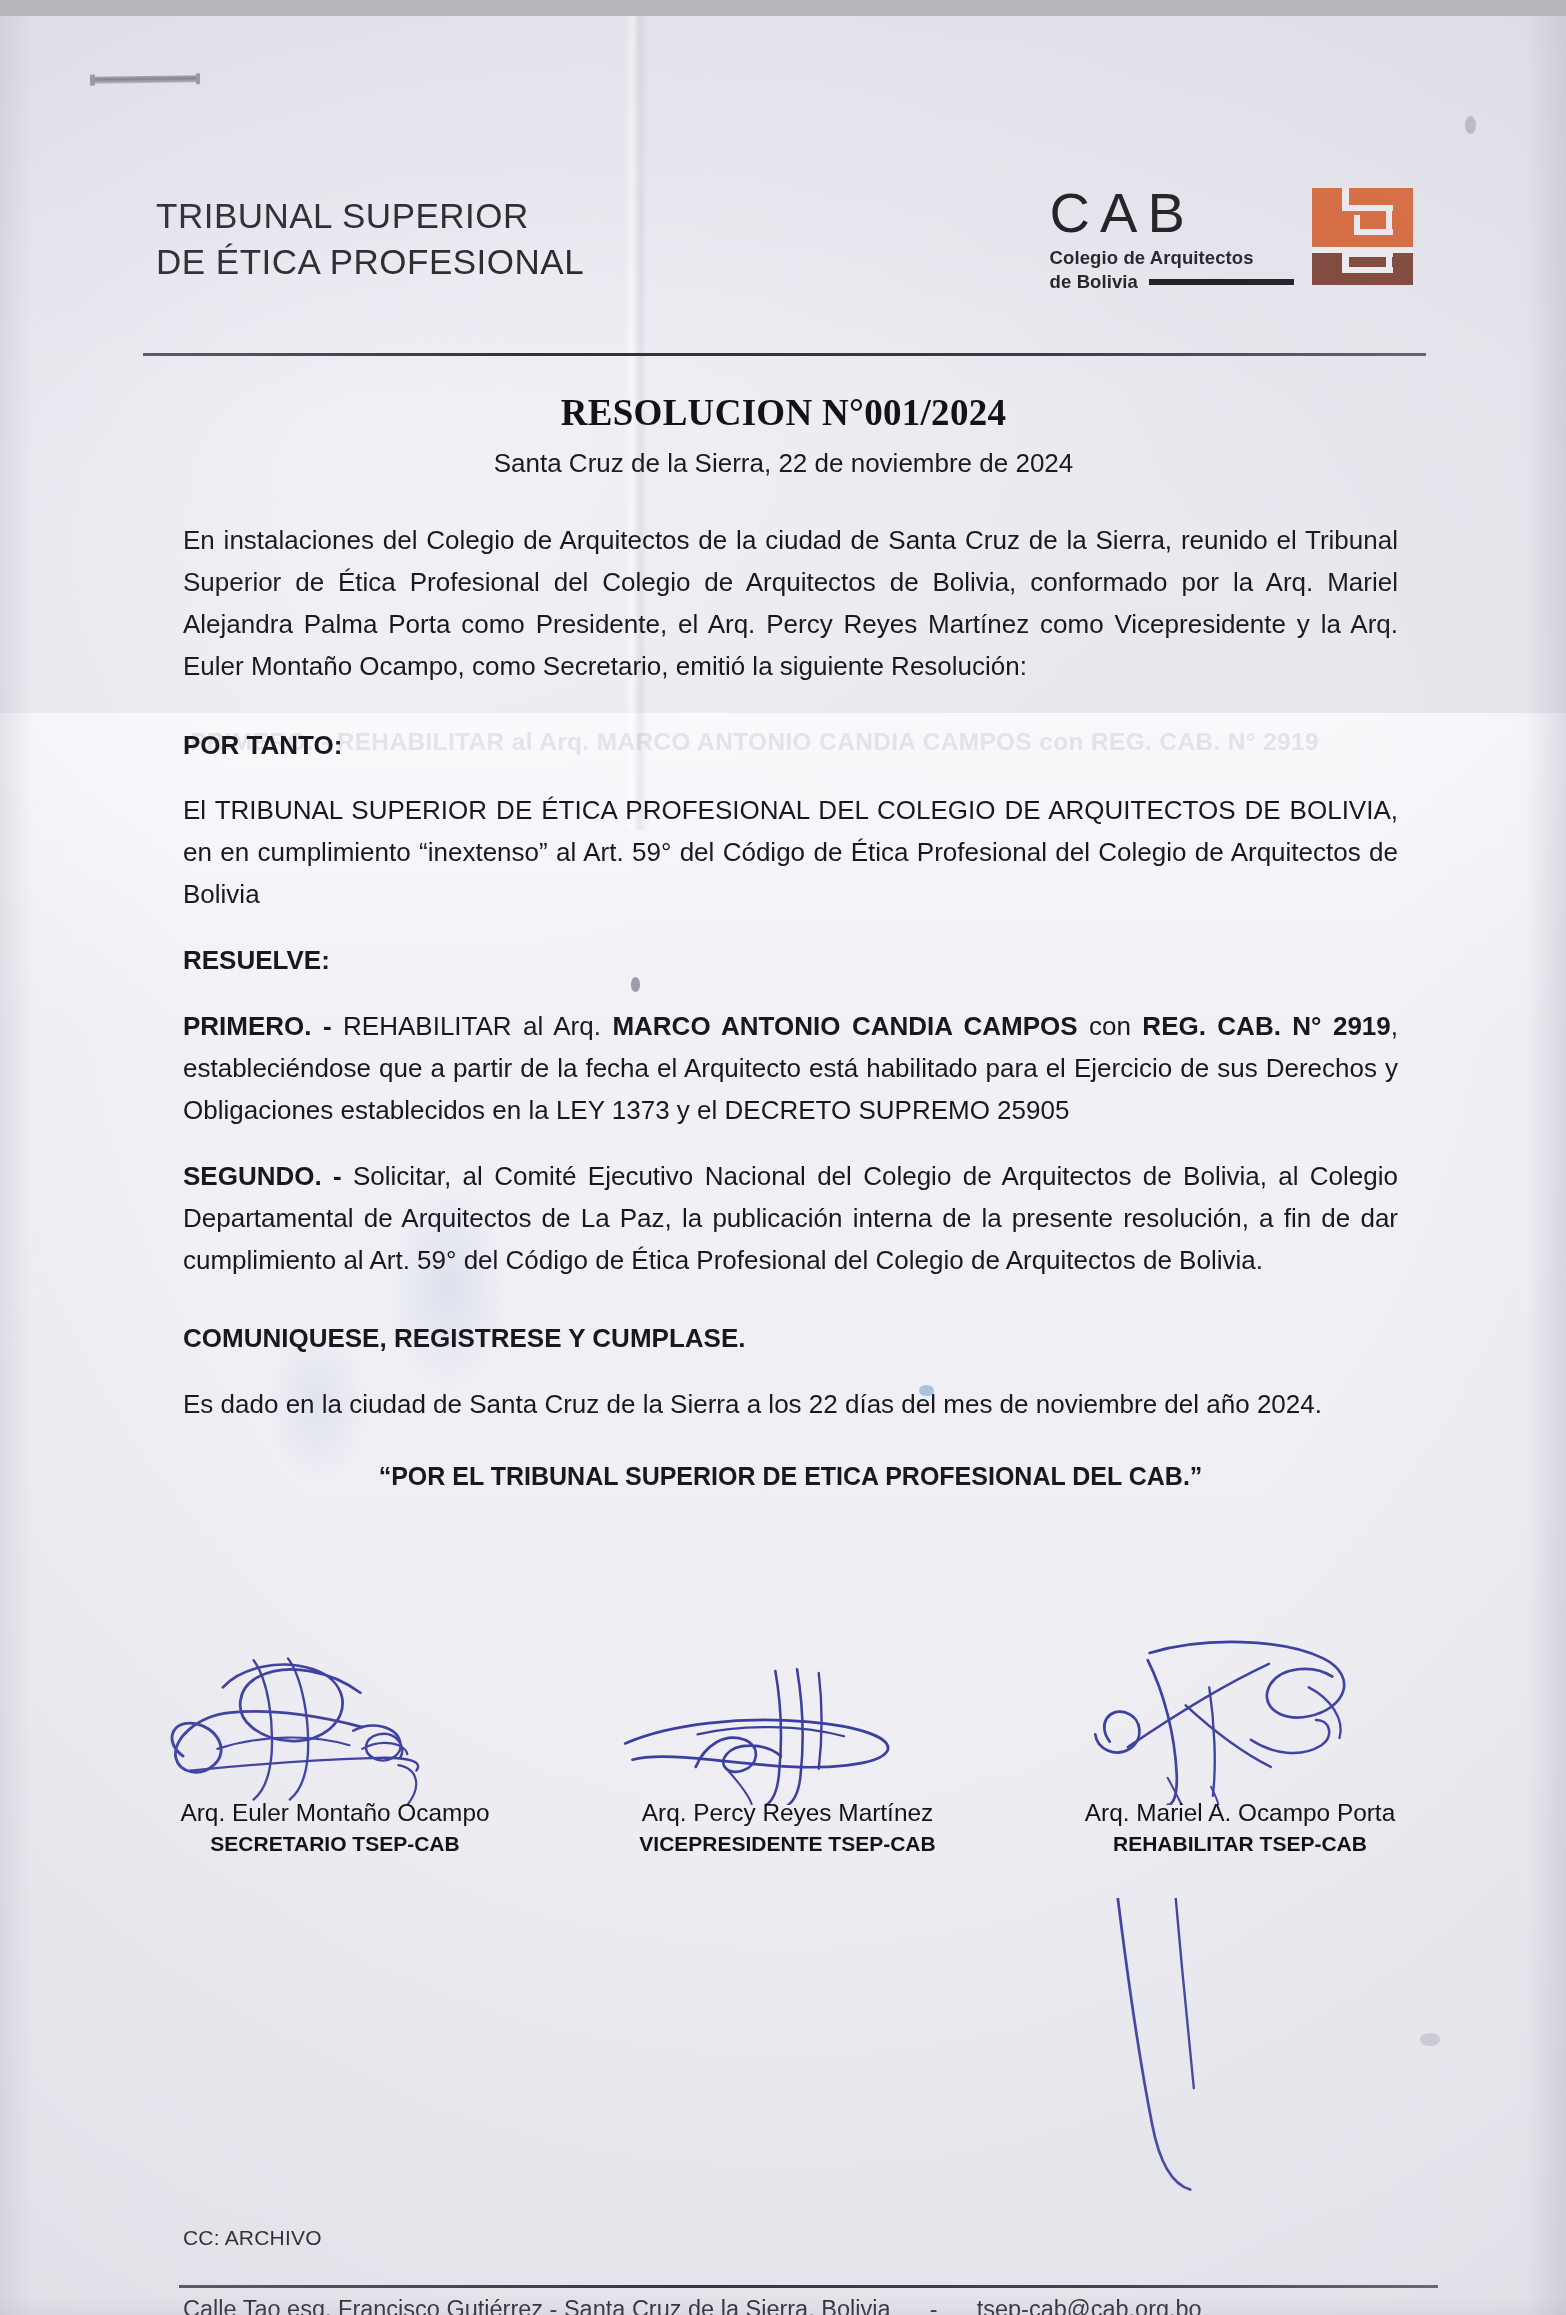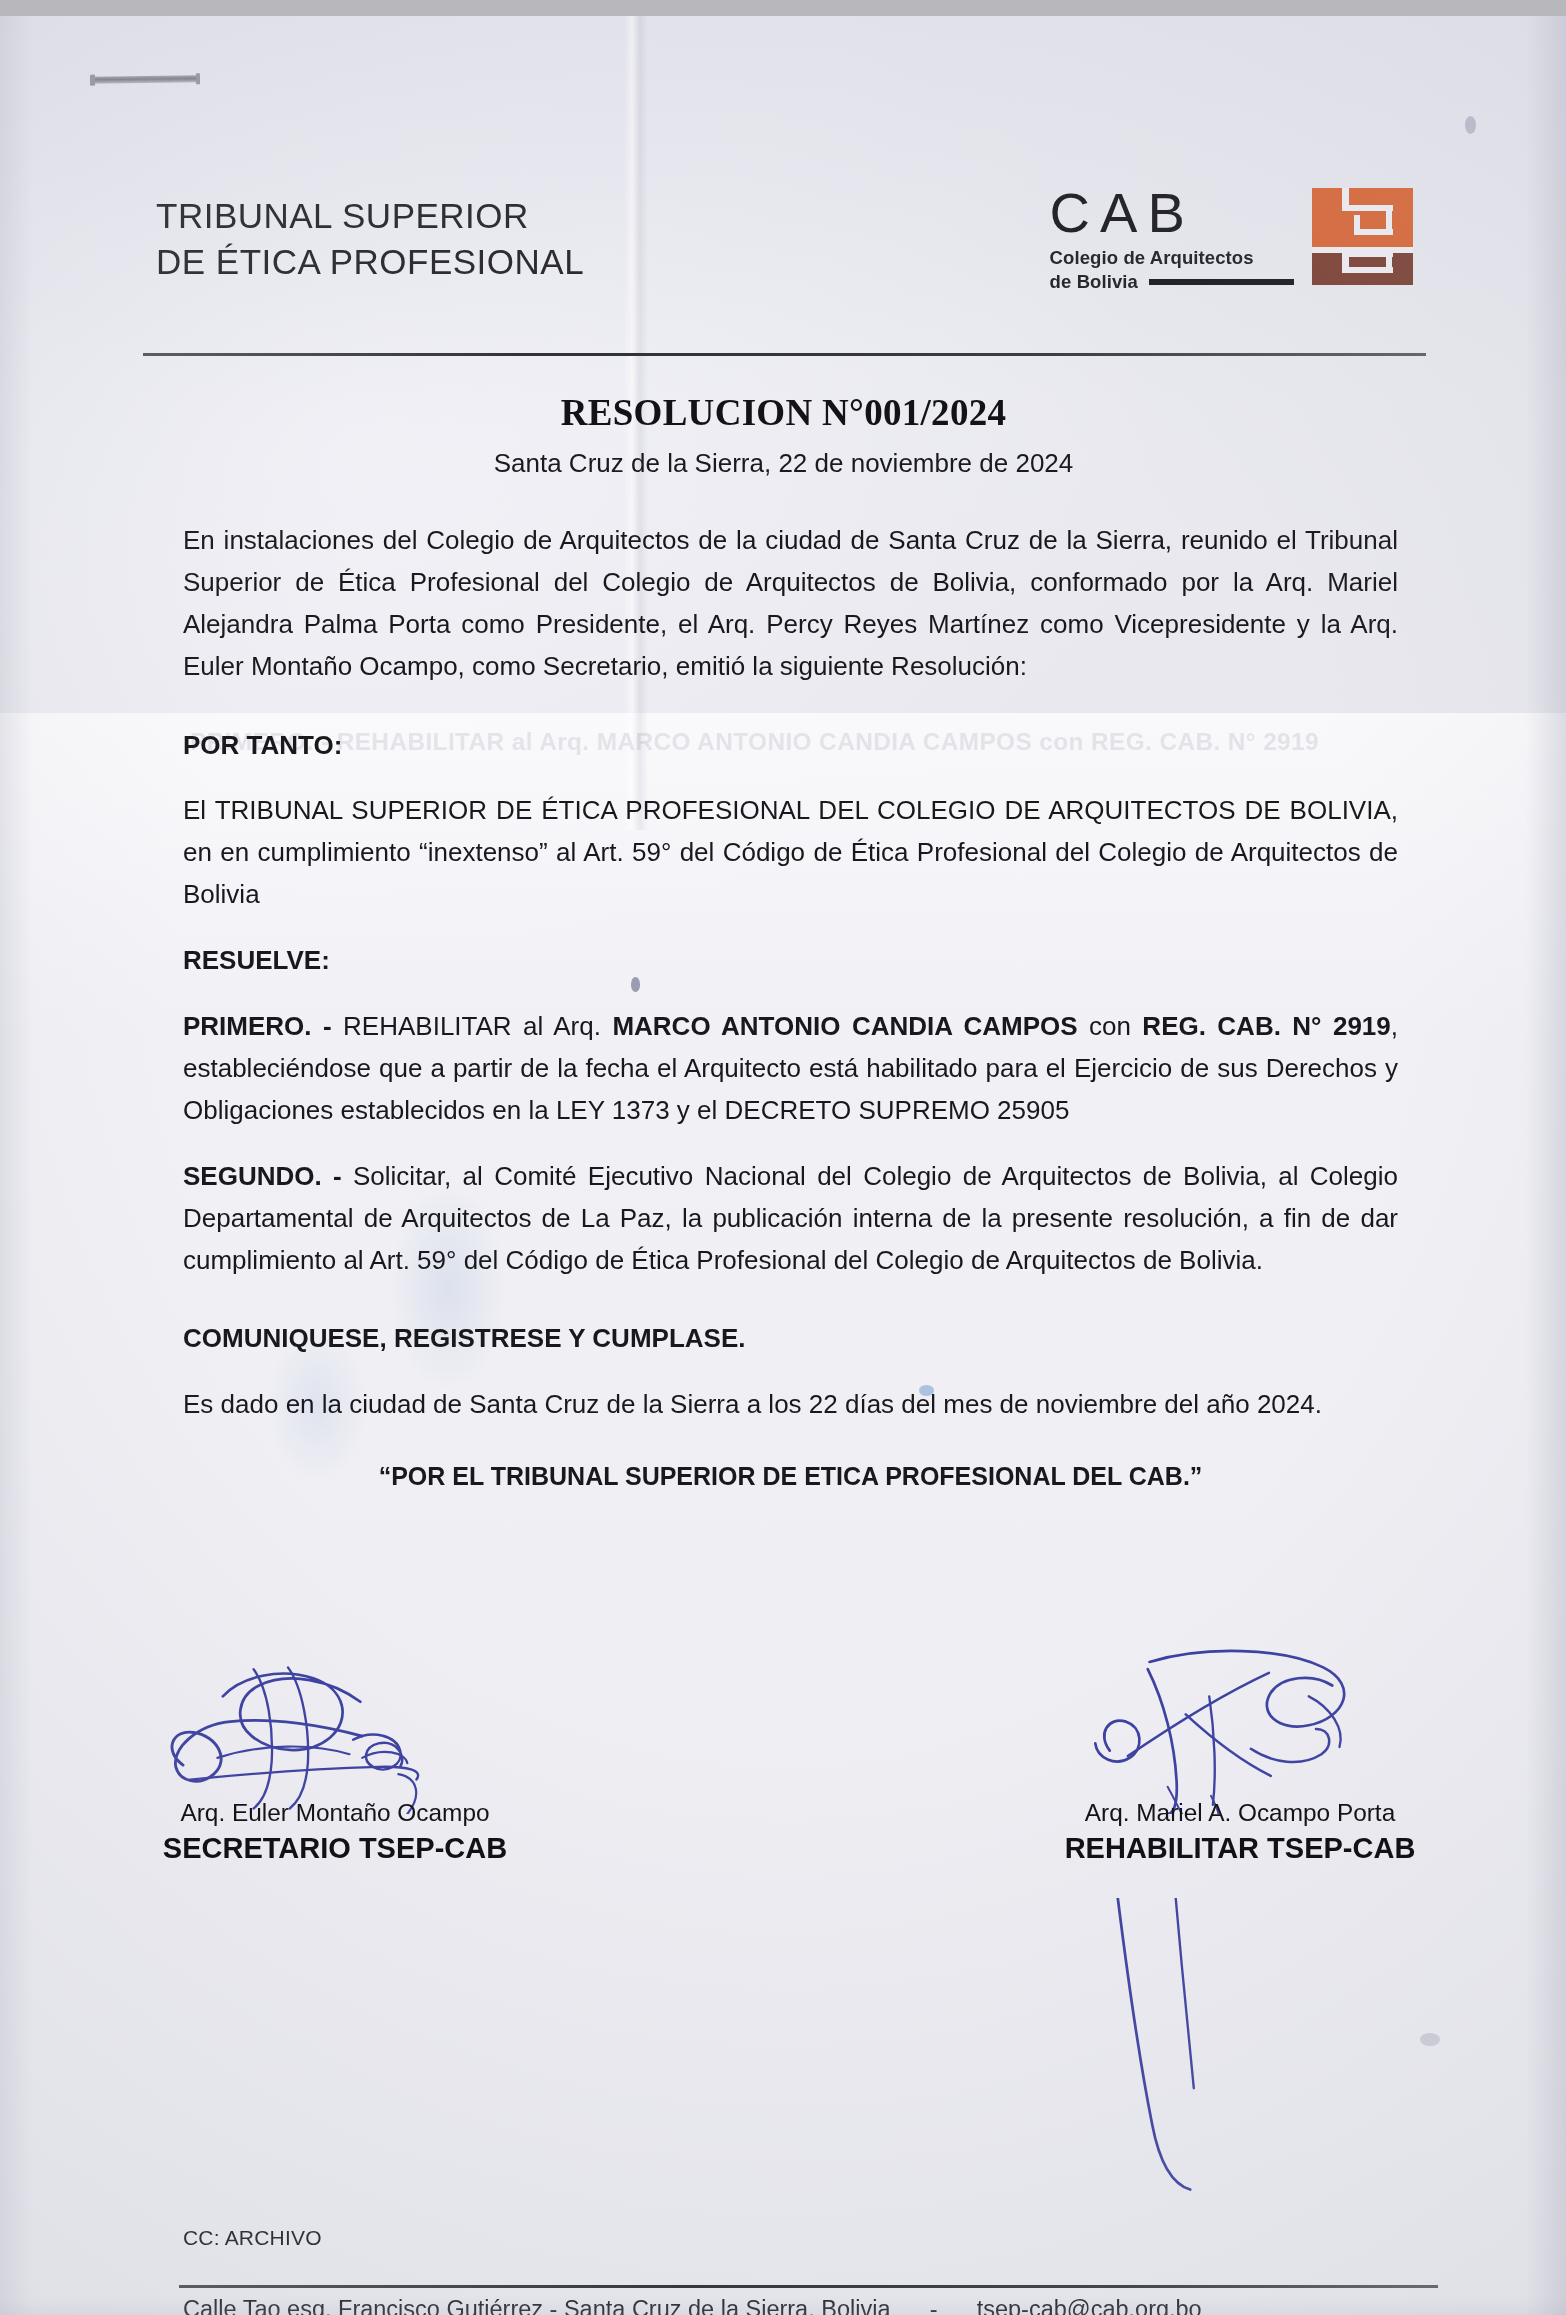--- a/index.html
+++ b/index.html
@@ -203,21 +203,21 @@
     pointer-events: none;
   }
   .sig-name {
     font-size: 24.4px;
     color: #141418;
     line-height: 1.25;
     position: relative;
     z-index: 2;
   }
   .sig-role {
-    font-size: 29px;
+    font-size: 21px;
     font-weight: 700;
     color: #121216;
     margin-top: 3.6px;
     position: relative;
     z-index: 2;
   }
 
   
   .cc {
     position: absolute;
@@ -361,20 +361,35 @@
           <path d="M240 108 C262 96 288 104 292 120 C296 136 276 146 262 138 C250 131 252 116 268 112 C286 108 300 124 292 138" stroke-width="2.8"></path>
           <path d="M250 128 C272 116 298 122 300 134" stroke-width="2.4"></path>
           <path d="M90 128 C140 112 196 112 236 124" stroke-width="2.4"></path>
           <path d="M300 190 C316 170 312 150 290 146" stroke-width="2.4"></path>
         </g>
       </svg>
       <div class="sig-name">Arq. Euler Montaño Ocampo</div>
       <div class="sig-role">SECRETARIO TSEP-CAB</div>
     </div>
 
+    <div class="sig-col">
+      <svg class="sig-ink" viewBox="0 0 440 190">
+        <g fill="none" stroke="#3b3fa0" stroke-linecap="round" stroke-linejoin="round">
+          <path d="M40 122 C90 100 170 92 240 98 C300 103 336 116 330 130 C322 146 262 152 196 146 C130 140 78 132 48 140" stroke-width="3"></path>
+          <path d="M118 148 C128 124 150 110 172 118 C190 125 188 146 170 152 C154 157 142 146 152 134 C164 120 196 122 212 136" stroke-width="3"></path>
+          <path d="M206 42 C212 76 214 118 210 156 C208 178 202 186 196 190" stroke-width="2.8"></path>
+          <path d="M230 40 C236 76 238 118 234 156 C232 178 226 186 220 190" stroke-width="2.8"></path>
+          <path d="M254 44 C258 78 258 116 254 150" stroke-width="2.6"></path>
+          <path d="M120 112 C170 100 236 102 282 114" stroke-width="2.4"></path>
+          <path d="M152 150 C168 168 178 182 180 190" stroke-width="2.2"></path>
+        </g>
+      </svg>
+      <div class="sig-name">Arq. Percy Reyes Martínez</div>
+      <div class="sig-role">VICEPRESIDENTE TSEP-CAB</div>
+    </div>
 
     <div class="sig-col">
       <svg class="sig-ink" viewBox="0 0 440 190">
         <g fill="none" stroke="#3b3fa0" stroke-linecap="round" stroke-linejoin="round">
           <path d="M120 22 C180 4 268 6 312 28 C352 48 336 84 296 92 C262 99 240 78 254 56 C266 38 300 34 322 48" stroke-width="3"></path>
           <path d="M118 30 C136 66 148 112 150 156 C151 180 146 190 140 190" stroke-width="3"></path>
           <path d="M76 120 C62 102 74 82 94 88 C112 94 114 118 98 128 C82 138 62 128 60 112" stroke-width="3"></path>
           <path d="M96 126 C140 96 196 60 252 34" stroke-width="2.8"></path>
           <path d="M160 80 C186 104 218 130 254 148" stroke-width="2.8"></path>
           <path d="M186 60 C192 100 194 146 190 180" stroke-width="2.6"></path>

